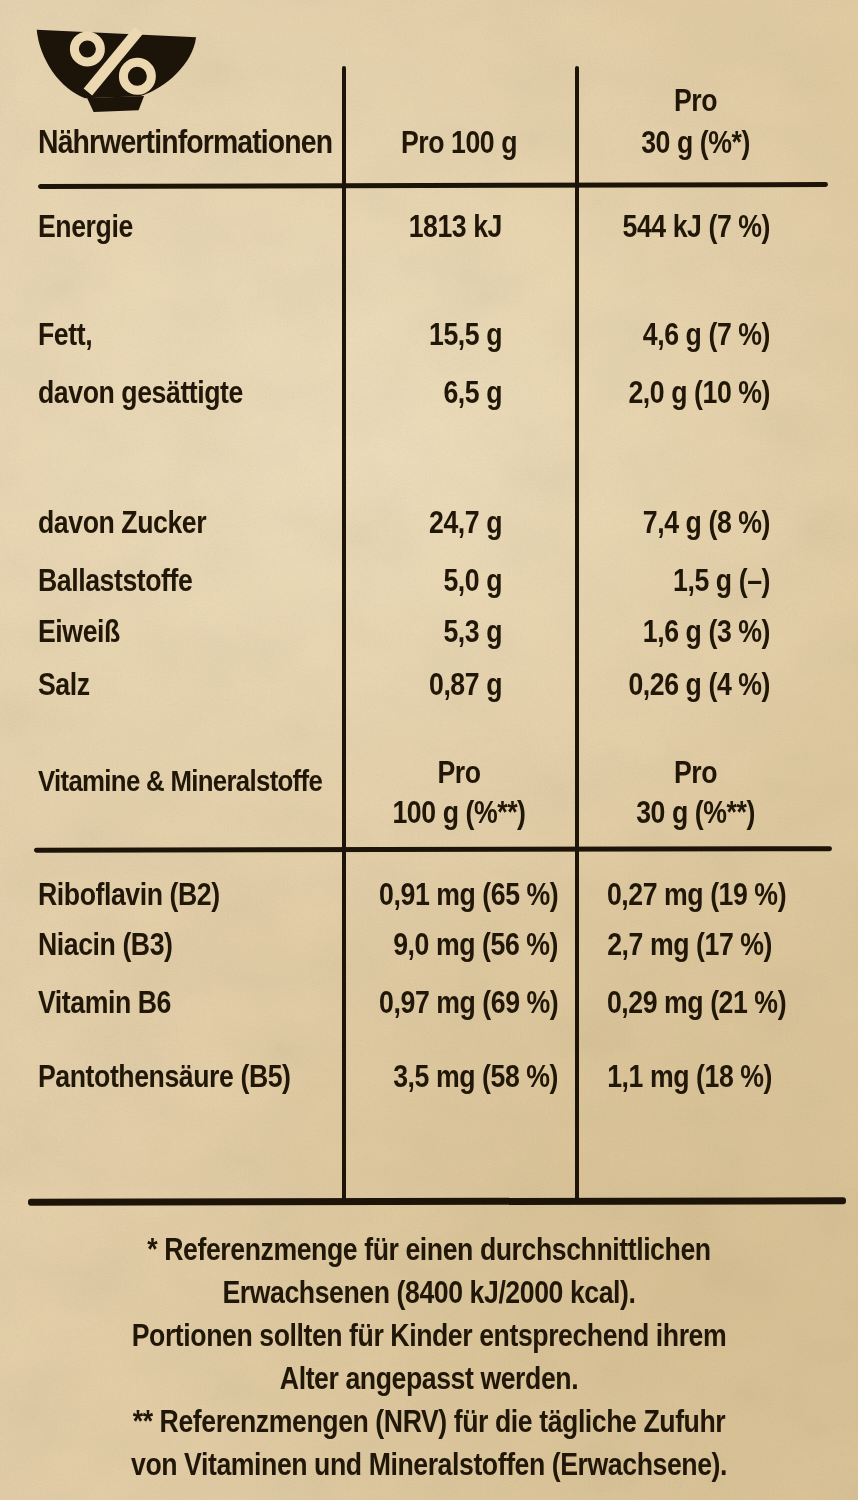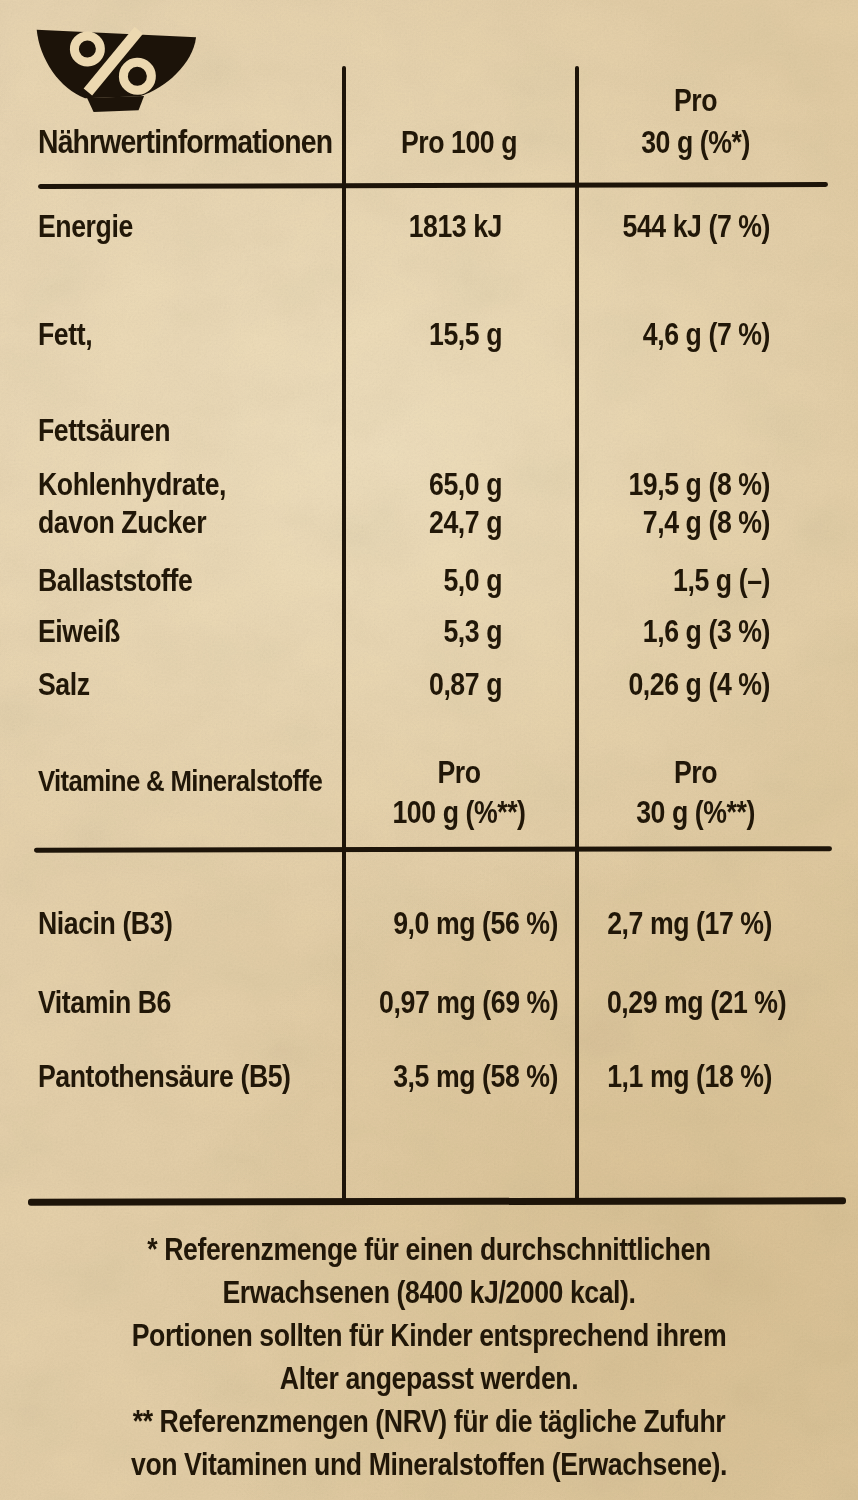--- a/index.html
+++ b/index.html
@@ -82,29 +82,24 @@
   <div class="row" style="top:208px">
     <div class="ink cell cx o-l c1">Energie</div>
     <div class="ink cell cx o-r c2">1813 kJ</div>
     <div class="ink cell cx o-r c3">544 kJ (7 %)</div>
   </div>
   <div class="row" style="top:316px">
     <div class="ink cell cx o-l c1">Fett,</div>
     <div class="ink cell cx o-r c2">15,5 g</div>
     <div class="ink cell cx o-r c3">4,6 g (7 %)</div>
   </div>
-  <div class="row" style="top:412px">
-    <div class="ink cell cx o-l c1">Fettsäuren</div>
-    <div class="ink cell cx o-r c2"></div>
-    <div class="ink cell cx o-r c3"></div>
-  </div>
-  <div class="row" style="top:466px">
-    <div class="ink cell cx o-l c1">Kohlenhydrate,</div>
-    <div class="ink cell cx o-r c2">65,0 g</div>
-    <div class="ink cell cx o-r c3">19,5 g (8 %)</div>
+  <div class="row" style="top:374px">
+    <div class="ink cell cx o-l c1">davon gesättigte</div>
+    <div class="ink cell cx o-r c2">6,5 g</div>
+    <div class="ink cell cx o-r c3">2,0 g (10 %)</div>
   </div>
   <div class="row" style="top:504px">
     <div class="ink cell cx o-l c1">davon Zucker</div>
     <div class="ink cell cx o-r c2">24,7 g</div>
     <div class="ink cell cx o-r c3">7,4 g (8 %)</div>
   </div>
   <div class="row" style="top:562px">
     <div class="ink cell cx o-l c1">Ballaststoffe</div>
     <div class="ink cell cx o-r c2">5,0 g</div>
     <div class="ink cell cx o-r c3">1,5 g (–)</div>
@@ -119,21 +114,26 @@
     <div class="ink cell cx o-r c2">0,87 g</div>
     <div class="ink cell cx o-r c3">0,26 g (4 %)</div>
   </div>
 
   <div class="abs ink cell cx o-l" style="left:38px;top:762px;font-size:30px;letter-spacing:-.8px">Vitamine &amp; Mineralstoffe</div>
   <div class="abs ink cell cx o-c hc2" style="top:754px">Pro</div>
   <div class="abs ink cell cx o-c hc2" style="top:794px">100 g (%**)</div>
   <div class="abs ink cell cx o-c hc3" style="top:754px">Pro</div>
   <div class="abs ink cell cx o-c hc3" style="top:794px">30 g (%**)</div>
 
-  <div class="row" style="top:905px">
+  <div class="row" style="top:876px">
+    <div class="ink cell cx o-l c1">Riboflavin (B2)</div>
+    <div class="ink cell cx o-r vc2">0,91 mg (65 %)</div>
+    <div class="ink cell cx o-r vc3">0,27 mg (19 %)</div>
+  </div>
+  <div class="row" style="top:926px">
     <div class="ink cell cx o-l c1">Niacin (B3)</div>
     <div class="ink cell cx o-r vc2">9,0 mg (56 %)</div>
     <div class="ink cell cx o-r vc3">2,7 mg (17 %)</div>
   </div>
   <div class="row" style="top:984px">
     <div class="ink cell cx o-l c1">Vitamin B6</div>
     <div class="ink cell cx o-r vc2">0,97 mg (69 %)</div>
     <div class="ink cell cx o-r vc3">0,29 mg (21 %)</div>
   </div>
   <div class="row" style="top:1058px">

